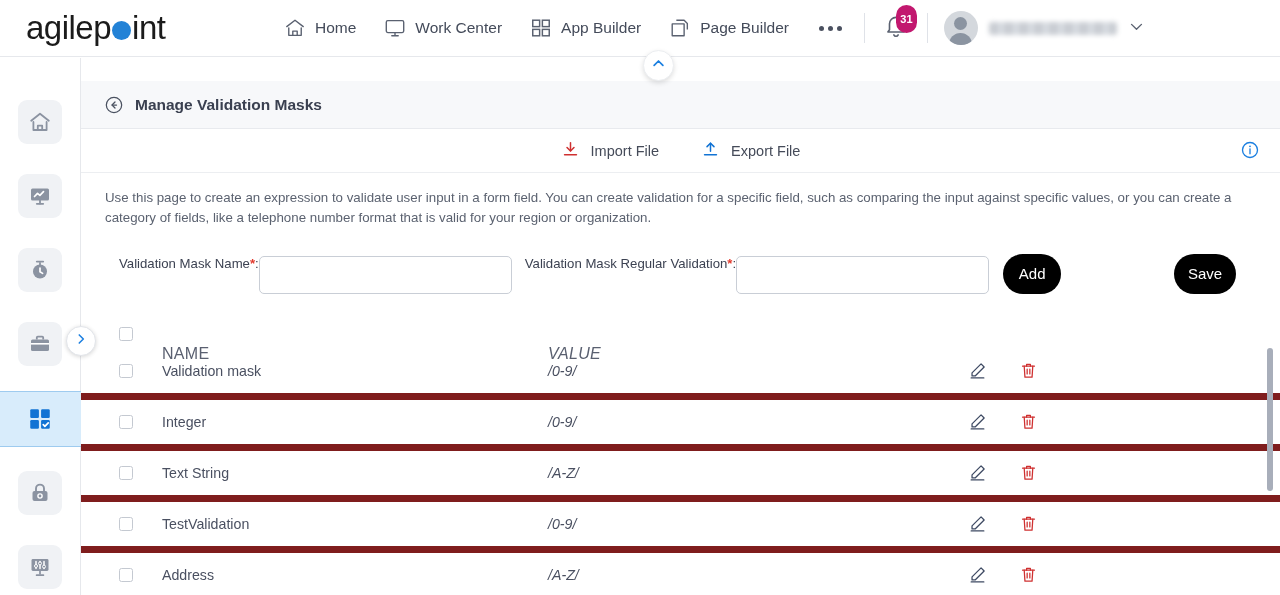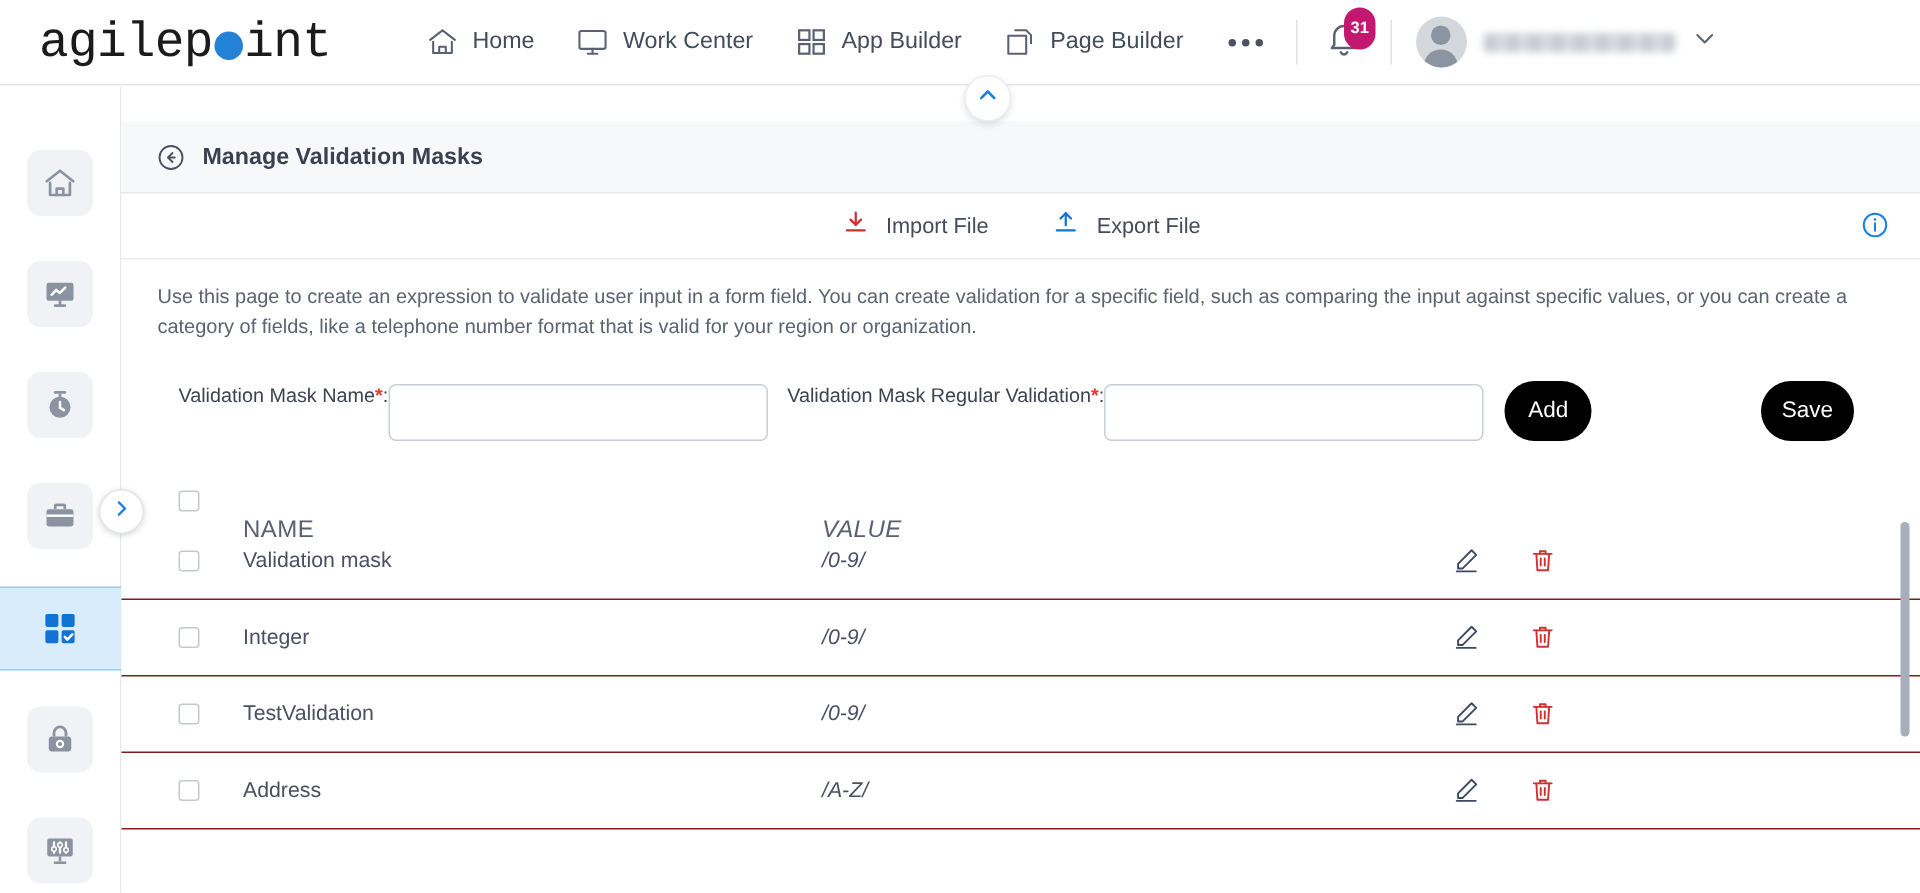--- a/index.html
+++ b/index.html
@@ -17,21 +17,21 @@
     background: #ffffff;
     border-bottom: 1px solid #e6e8ec;
     display: flex; align-items: center;
   }
   .logo {
     width: 270px; padding-left: 26px;
     display: flex; align-items: center;
     font-size: 33px; letter-spacing: -0.5px;
     color: #1b1b1b; font-weight: 400;
   }
-  .logo .lg-a { font-family: Liberation Mono, monospace; font-weight: 300; }
+  .logo .lg-a { font-family: Liberation Sans, sans-serif; font-weight: 300; }
   .logo-dot {
     display: inline-block; width: 19px; height: 19px;
     border-radius: 50%; background: #2382d6;
     margin: 0 1px; position: relative; top: 2px;
   }
   .navitems { display: flex; align-items: center; gap: 0px; }
   .navitem {
     display: flex; align-items: center; gap: 9px;
     padding: 6px 14px; cursor: pointer;
     font-size: 15.5px; color: #444b5a;
@@ -164,21 +164,21 @@
     font-family: "Liberation Sans", sans-serif; cursor: pointer;
     display:flex; align-items:center; justify-content:center;
   }
   .addbtn { width: 58px; margin-left: 14px; }
   .savebtn { width: 62px; position: absolute; right: 44px; bottom: 0px; }
 
   
   .tablewrap { margin-top: 26px; position: relative; }
   .trow {
     display: flex; align-items: center; height: 51px;
-    border-bottom: 1px solid #7f1d1d; padding-left: 38px;
+    border-bottom: 7px solid #7f1d1d; padding-left: 38px;
   }
   .trow.header { height: 29px; border-bottom: none; }
   .cbx {
     width: 14px; height: 14px; border: 1px solid #c4c9d1;
     border-radius: 2.5px; background: #fff; cursor: pointer; flex: none;
   }
   .c-name { width: 415px; padding-left: 29px; font-size: 14.2px; color: #4a5061; }
   .c-value { width: 420px; font-size: 14.2px; color: #4a5061; font-style: italic; }
   .trow.header .c-name, .trow.header .c-value {
     font-size: 16px; color: #5a6070; letter-spacing: 0.3px; margin-top: 40px;
@@ -471,20 +471,41 @@
             <svg width="19" height="19" viewBox="0 0 24 24" fill="none" stroke="#cf3030" stroke-width="1.6" stroke-linecap="round" stroke-linejoin="round">
               <path d="M4.5 6.6h15"></path>
               <path d="M9.6 6.6V4.4h4.8v2.2"></path>
               <path d="M6.6 6.6 7.5 20.4h9l.9-13.8"></path>
               <path d="M10.3 10.4v6M13.7 10.4v6"></path>
             </svg>
           </span>
       </span>
     </div>
 
+    <div class="trow">
+      <span class="cbx"></span>
+      <span class="c-name">Text String</span>
+      <span class="c-value">/A-Z/</span>
+      <span class="c-act">
+        <span class="iconbtn">
+            <svg width="19" height="19" viewBox="0 0 24 24" fill="none" stroke="#3e4a63" stroke-width="1.6" stroke-linecap="round" stroke-linejoin="round">
+              <path d="M16.5 3.6 20.4 7.5 9 18.9H5.1v-3.9z"></path>
+              <path d="M4 21.4h16"></path>
+            </svg>
+          </span>
+        <span class="iconbtn">
+            <svg width="19" height="19" viewBox="0 0 24 24" fill="none" stroke="#cf3030" stroke-width="1.6" stroke-linecap="round" stroke-linejoin="round">
+              <path d="M4.5 6.6h15"></path>
+              <path d="M9.6 6.6V4.4h4.8v2.2"></path>
+              <path d="M6.6 6.6 7.5 20.4h9l.9-13.8"></path>
+              <path d="M10.3 10.4v6M13.7 10.4v6"></path>
+            </svg>
+          </span>
+      </span>
+    </div>
 
     <div class="trow">
       <span class="cbx"></span>
       <span class="c-name">TestValidation</span>
       <span class="c-value">/0-9/</span>
       <span class="c-act">
         <span class="iconbtn">
             <svg width="19" height="19" viewBox="0 0 24 24" fill="none" stroke="#3e4a63" stroke-width="1.6" stroke-linecap="round" stroke-linejoin="round">
               <path d="M16.5 3.6 20.4 7.5 9 18.9H5.1v-3.9z"></path>
               <path d="M4 21.4h16"></path>

